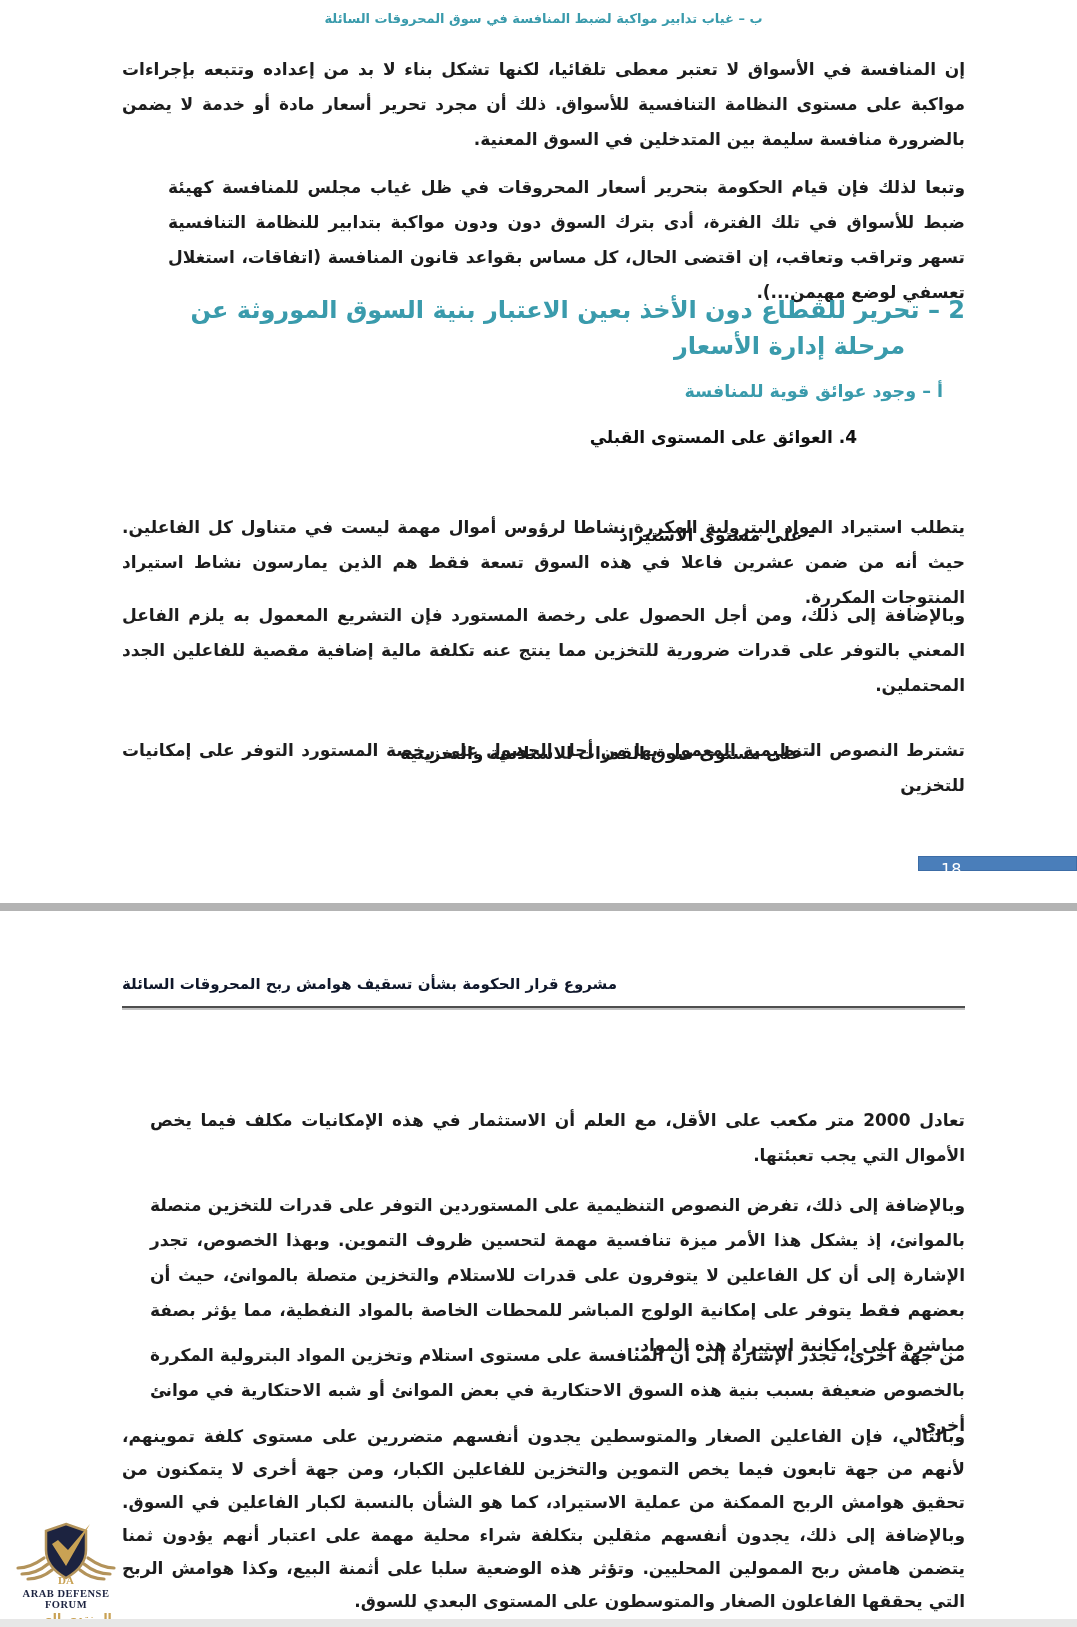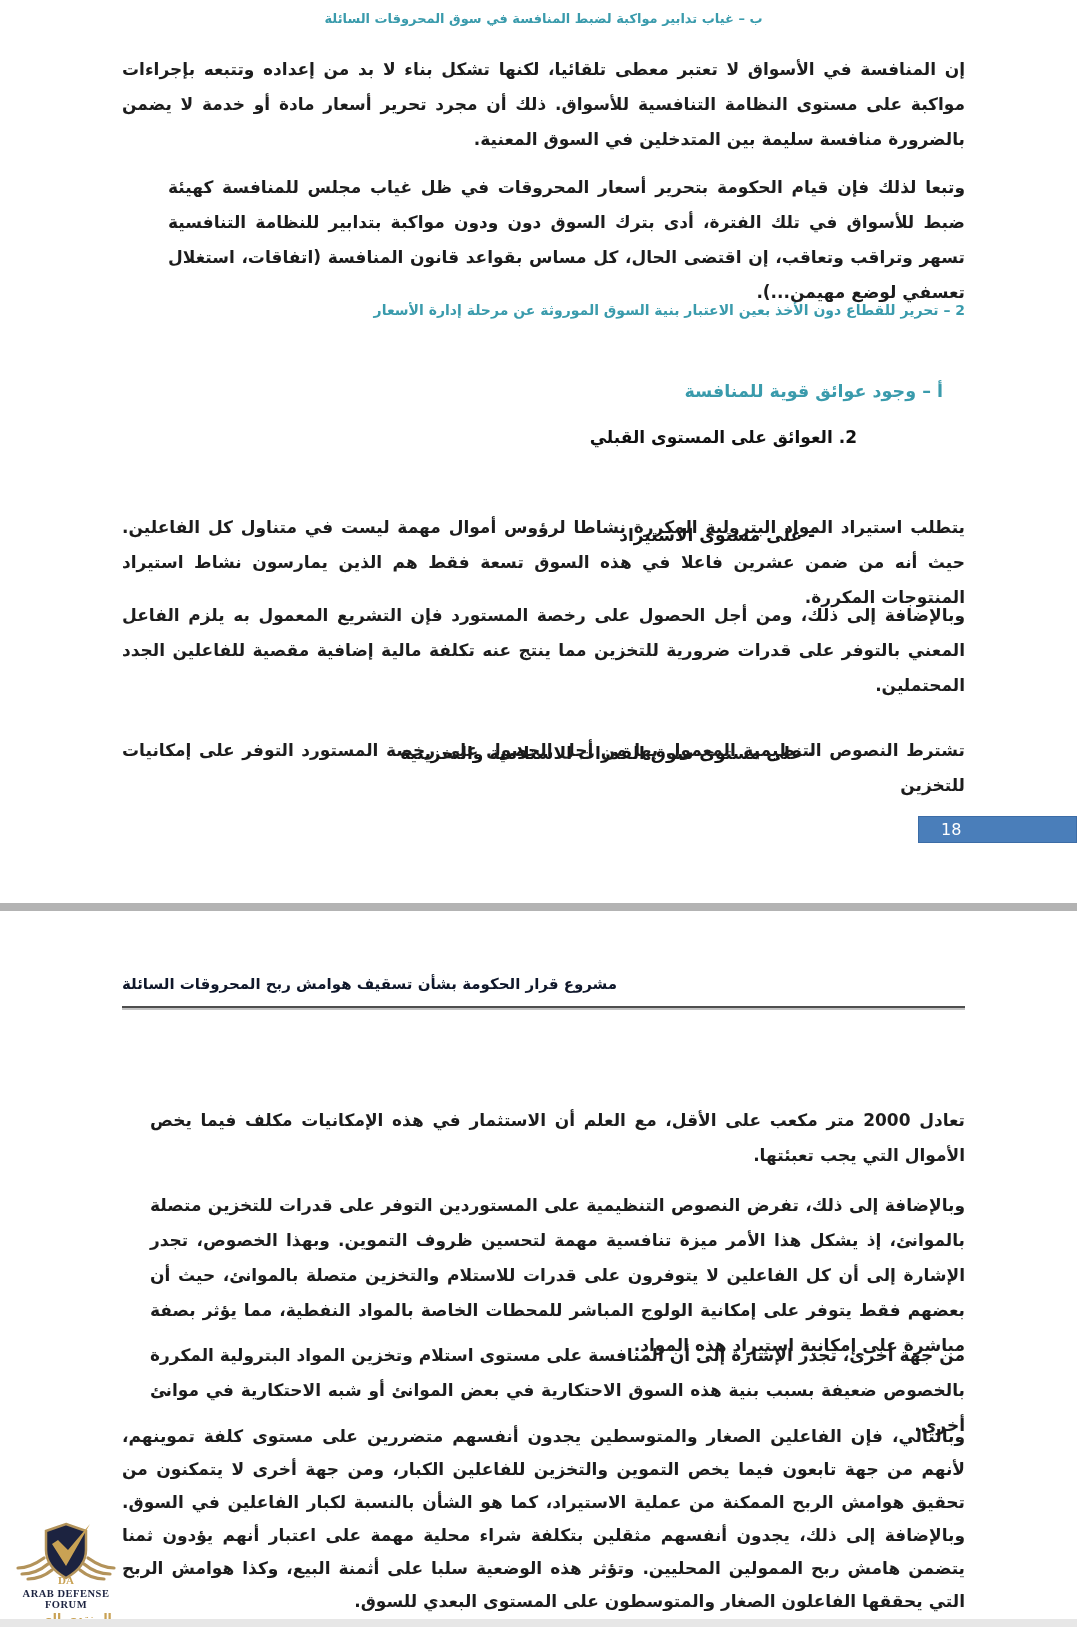--- a/index.html
+++ b/index.html
@@ -11,29 +11,29 @@
     position:absolute;right:112px;left:122px;direction:rtl;
     font-size:17px;font-weight:700;color:#1d1d1d;
     line-height:35px;text-align:justify;margin:0;
   }
   .teal{color:#3a9bac;}
   .h1{
     top:6px;text-align:center;font-size:13px;line-height:26px;
     font-weight:700;text-align:center;
   }
   .h2{
-    top:292px;font-size:14px;line-height:36px;text-align:right;
+    top:292px;font-size:24px;line-height:36px;text-align:right;
     padding-right:60px;text-indent:-60px;font-weight:700;
   }
   .h3{top:374px;text-align:right;font-size:17.5px;padding-right:22px;font-weight:700;}
   .h4{top:420px;text-align:right;font-size:17px;padding-right:108px;color:#111;}
   .dash{color:#161616;margin-top:48px;}
   .p2{line-height:35px;margin-left:28px;}
   .pagebar{
-    position:absolute;left:918px;top:816px;width:159px;height:27px;
+    position:absolute;left:918px;top:856px;width:159px;height:15px;
     background:#4a7eba;border:1px solid #3c6ca6;box-sizing:border-box;
     color:#ffffff;font-size:16px;line-height:25px;padding-right:0;
     padding-left:0;text-align:left;
   }
   .pagebar span{margin-left:0;padding-left:22px;}
   .divider{
     position:absolute;left:0;top:903px;width:1077px;height:8px;background:#b3b3b3;
   }
   .runhead{
     position:absolute;left:122px;top:975px;direction:rtl;white-space:nowrap;
@@ -65,21 +65,21 @@
   <div class="blk h1 teal">ب – غياب تدابير مواكبة لضبط المنافسة في سوق المحروقات السائلة</div>
 
   <p class="blk" style="top:52px;">إن المنافسة في الأسواق لا تعتبر معطى تلقائيا، لكنها تشكل بناء لا بد من إعداده وتتبعه بإجراءات مواكبة على مستوى النظامة التنافسية للأسواق. ذلك أن مجرد تحرير أسعار مادة أو خدمة لا يضمن بالضرورة منافسة سليمة بين المتدخلين في السوق المعنية.</p>
 
   <p class="blk" style="top:170px;margin-left:46px;">وتبعا لذلك فإن قيام الحكومة بتحرير أسعار المحروقات في ظل غياب مجلس للمنافسة كهيئة ضبط للأسواق في تلك الفترة، أدى بترك السوق دون ودون مواكبة بتدابير للنظامة التنافسية تسهر وتراقب وتعاقب، إن اقتضى الحال، كل مساس بقواعد قانون المنافسة (اتفاقات، استغلال تعسفي لوضع مهيمن...).</p>
 
   <div class="blk h2 teal">2 – تحرير للقطاع دون الأخذ بعين الاعتبار بنية السوق الموروثة عن مرحلة إدارة الأسعار</div>
 
   <div class="blk h3 teal">أ – وجود عوائق قوية للمنافسة</div>
 
-  <div class="blk h4">2. العوائق على المستوى القبلي</div>
+  <div class="blk h4">4. العوائق على المستوى القبلي</div>
 
   <div class="blk dash" style="top:470px;padding-right:150px;">- على مستوى الاستيراد</div>
 
   <p class="blk" style="top:510px;">يتطلب استيراد المواد البترولية المكررة نشاطا لرؤوس أموال مهمة ليست في متناول كل الفاعلين. حيث أنه من ضمن عشرين فاعلا في هذه السوق تسعة فقط هم الذين يمارسون نشاط استيراد المنتوجات المكررة.</p>
 
   <p class="blk" style="top:598px;">وبالإضافة إلى ذلك، ومن أجل الحصول على رخصة المستورد فإن التشريع المعمول به يلزم الفاعل المعني بالتوفر على قدرات ضرورية للتخزين مما ينتج عنه تكلفة مالية إضافية مقصية للفاعلين الجدد المحتملين.</p>
 
   <div class="blk dash" style="top:688px;padding-right:150px;">- على مستوى سوق القدرات الاستلامية والتخزينية</div>
 
   <p class="blk" style="top:733px;">تشترط النصوص التنظيمية المعمول بها من أجل الحصول على رخصة المستورد التوفر على إمكانيات للتخزين</p>

